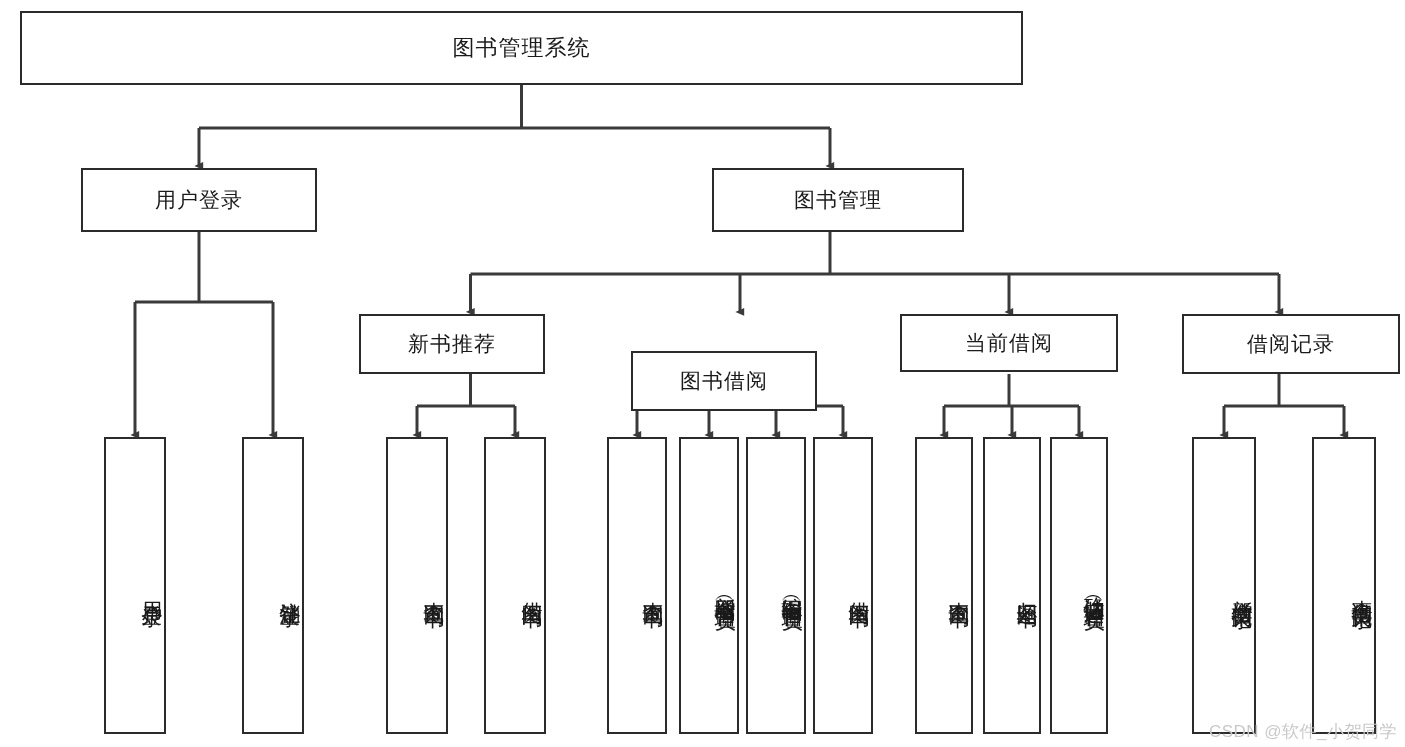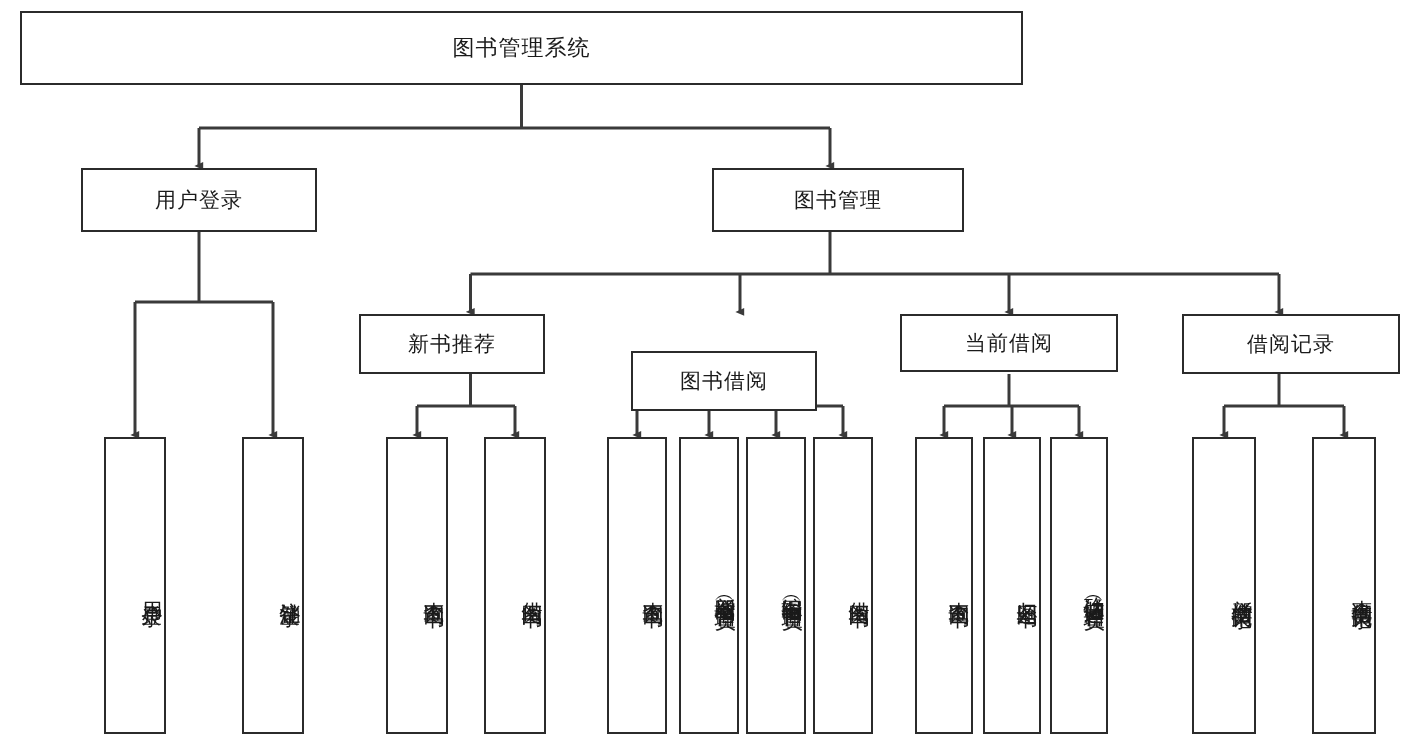--- a/index.html
+++ b/index.html
@@ -168,13 +168,14 @@
       <div class="node vert" style="left: 1050px; top: 437px; width: 58px; height: 297px;">
         <span>确认归还（管理员）</span>
       </div>
       <div class="node vert" style="left: 1192px; top: 437px; width: 64px; height: 297px;">
         <span>新增借阅记录</span>
       </div>
       <div class="node vert" style="left: 1312px; top: 437px; width: 64px; height: 297px;">
         <span>查询借阅记录</span>
       </div>
     </div>
+  <div class="watermark">CSDN @软件_小贺同学</div>
 </div>
 
 </body></html>

